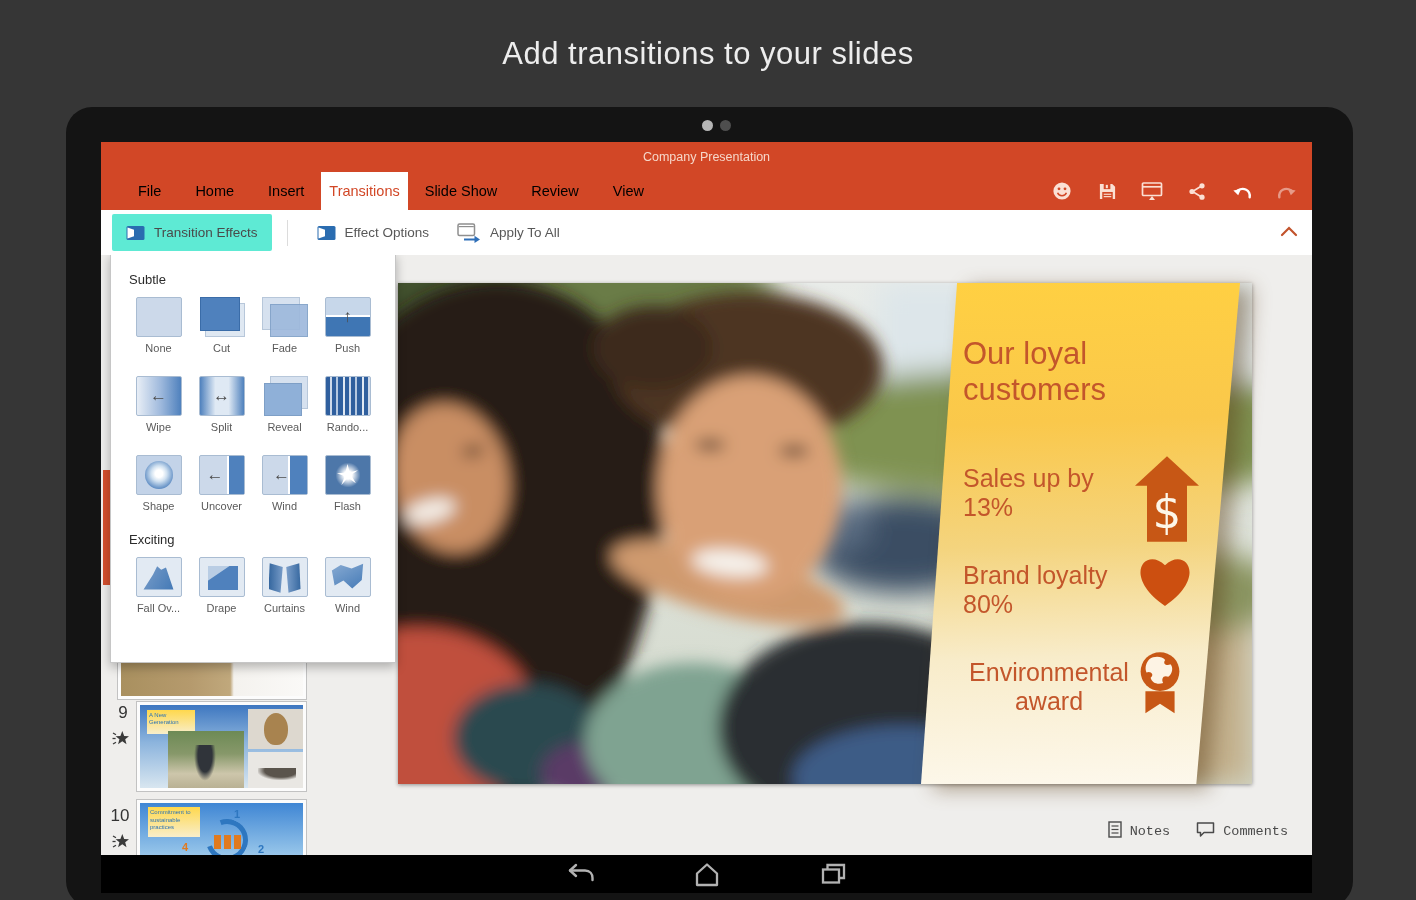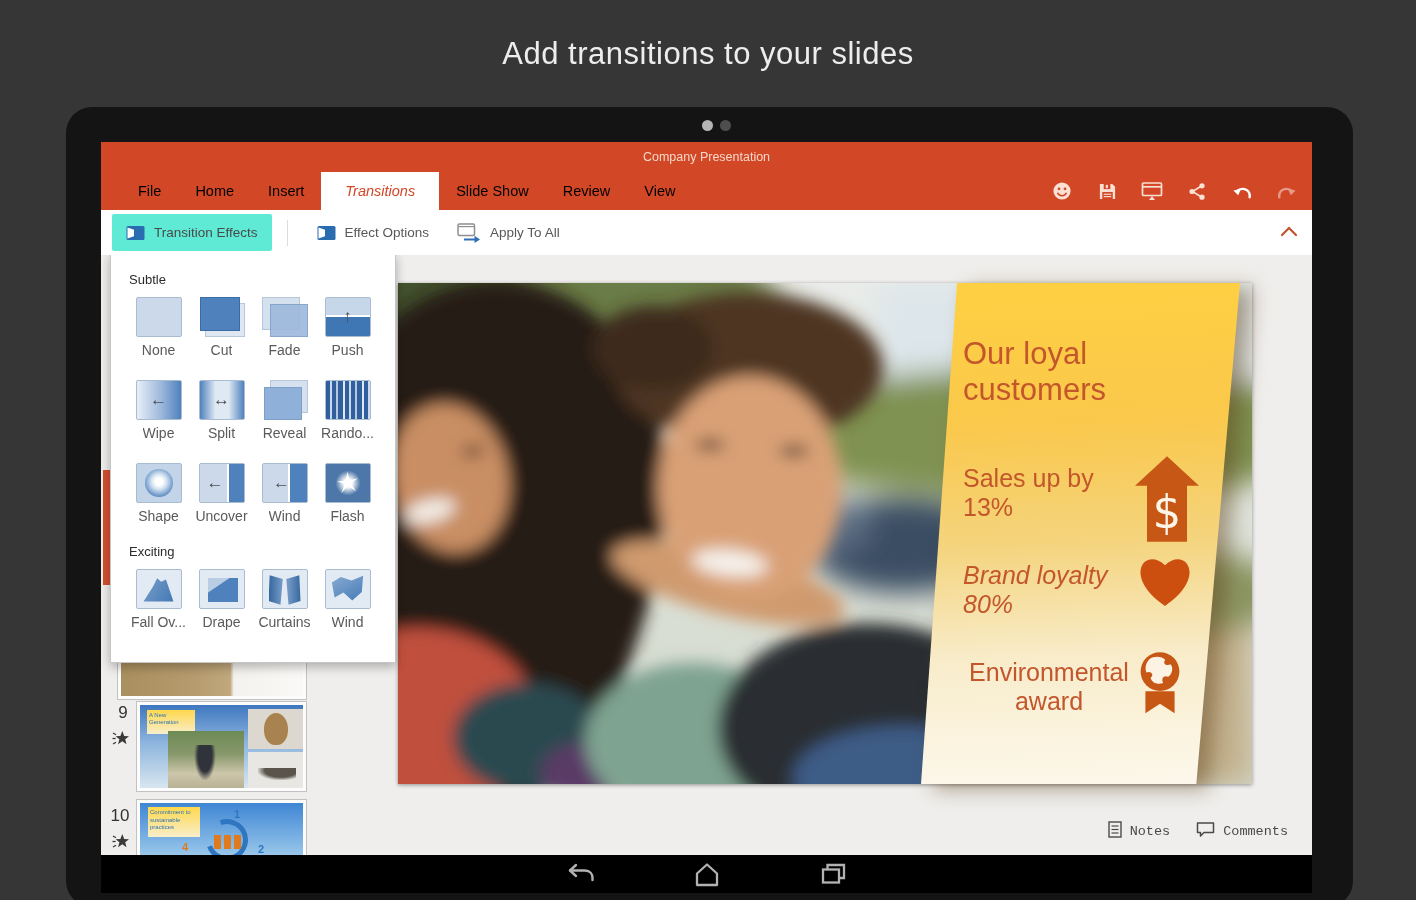--- a/index.html
+++ b/index.html
@@ -23,21 +23,21 @@
 
   
   .titlebar { position:absolute; left:0; top:0; width:100%; height:30px; background:#d24726;
               display:flex; align-items:center; justify-content:center;
               color:#f6d7c9; font-size:12.5px; }
 
   
   .tabrow { position:absolute; left:0; top:30px; width:100%; height:38px; background:#d24726;
             display:flex; align-items:stretch; padding-left:20px; }
   .tab { display:flex; align-items:center; padding:0 17px; color:#000000; font-size:14.5px; cursor:default; }
-  .tab.active { background:#fff; color:#d24726; padding:0 24px;font-style:italic; }
+  .tab.active { background:#fff; color:#d24726; padding:0 8px; }
   .tb-icons { position:absolute; right:14px; top:0; height:38px; display:flex; align-items:center; gap:23px; }
   .tb-icons .ic { width:22px; height:22px; display:flex; align-items:center; justify-content:center; }
   .ic.dim { opacity:.45; }
 
   
   .ribbon { position:absolute; left:0; top:68px; width:100%; height:45px; background:#fff;
             display:flex; align-items:center; padding-left:11px; }
   .chip { display:flex; align-items:center; gap:9px; height:37px; padding:0 14px;
           font-size:13.5px; color:#585858; border-radius:2px; }
   .chip.hl { background:#5eead4; color:#4a4a4a; }
@@ -93,34 +93,34 @@
   .panel-wrap { position:absolute; left:523px; top:0; width:319px; height:501px;
                 filter:drop-shadow(12px 5px 10px rgba(90,60,20,.45)); }
   .panel { position:absolute; inset:0;
            clip-path:polygon(11.3% 0%, 100% 0%, 86.3% 100%, 0% 100%);
            background:linear-gradient(178deg,#ffd042 0%,#fac84b 28%,#f4d47e 52%,#f8ecca 74%,#fdf8ec 100%); }
   .s-title { position:absolute; left:42px; top:53px; width:190px; color:#c3562b;
              font-size:31px; line-height:1.16; }
   .s-item { position:absolute; left:42px; display:flex; align-items:flex-start; color:#c3562b; }
   .s-item .txt { width:172px; font-size:25px; line-height:1.14; }
   .s-item .icn { margin-top:-8px; }
-  .it1 { top:181px; } .it2 { top:278px;font-style:italic; } .it3 { top:375px;text-align:center; }
+  .it1 { top:181px; } .it2 { top:278px; } .it3 { top:375px;text-align:center; }
 
   
   .bottom-tools { position:absolute; right:24px; top:566px; display:flex; gap:26px; z-index:2; }
   .tool { display:flex; align-items:center; gap:8px; color:#4a4a4a; font-size:13.5px;font-family:Liberation Mono, monospace; }
 
   
   .dropdown { position:absolute; left:9px; top:-2px; width:286px; height:410px; background:#fff;
               border:1px solid #c6c6c6; box-shadow:0 4px 10px rgba(0,0,0,.28); z-index:30; overflow:hidden; }
   .sec-label { margin:18px 0 10px 18px; font-size:13px; color:#2b2b2b; }
   .sec-label.second { margin-top:16px; }
   .grid { display:grid; grid-template-columns:repeat(4,63px); padding-left:16px; row-gap:18px; }
   .cell { text-align:center; }
-  .cell .lbl { margin-top:5px; font-size:14px; color:#5a5a5a; white-space:nowrap; overflow:hidden;
+  .cell .lbl { margin-top:5px; font-size:11px; color:#5a5a5a; white-space:nowrap; overflow:hidden;
                max-width:60px; display:inline-block; }
   .ti { width:46px; height:40px; margin:0 auto; position:relative; background:#ccd9ea;
         border:1px solid #a9bcd2; border-radius:2px; }
   .ti .ar { position:absolute; inset:0; display:flex; align-items:center; justify-content:center;
             color:#4c4c4c; font-weight:bold; font-size:17px; }
   .tic-cut { background:none; border:none; }
   .tic-cut::before { content:''; position:absolute; right:0; bottom:0; width:38px; height:32px;
                      background:#dfe8f2; border:1px solid #b7c7da; }
   .tic-cut::after { content:''; position:absolute; left:1px; top:0; width:38px; height:32px;
                     background:#4f81bd; border:1px solid #3a6ca8; }

